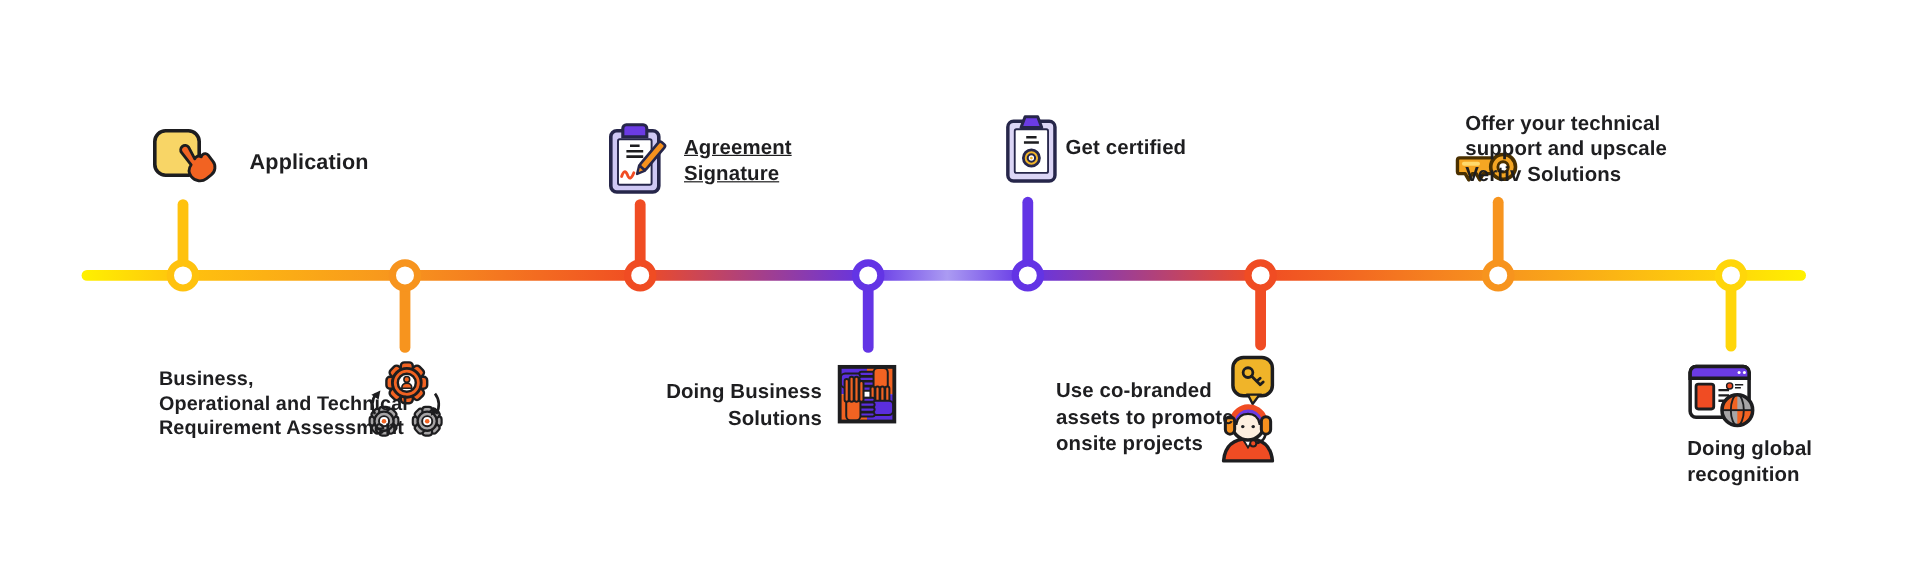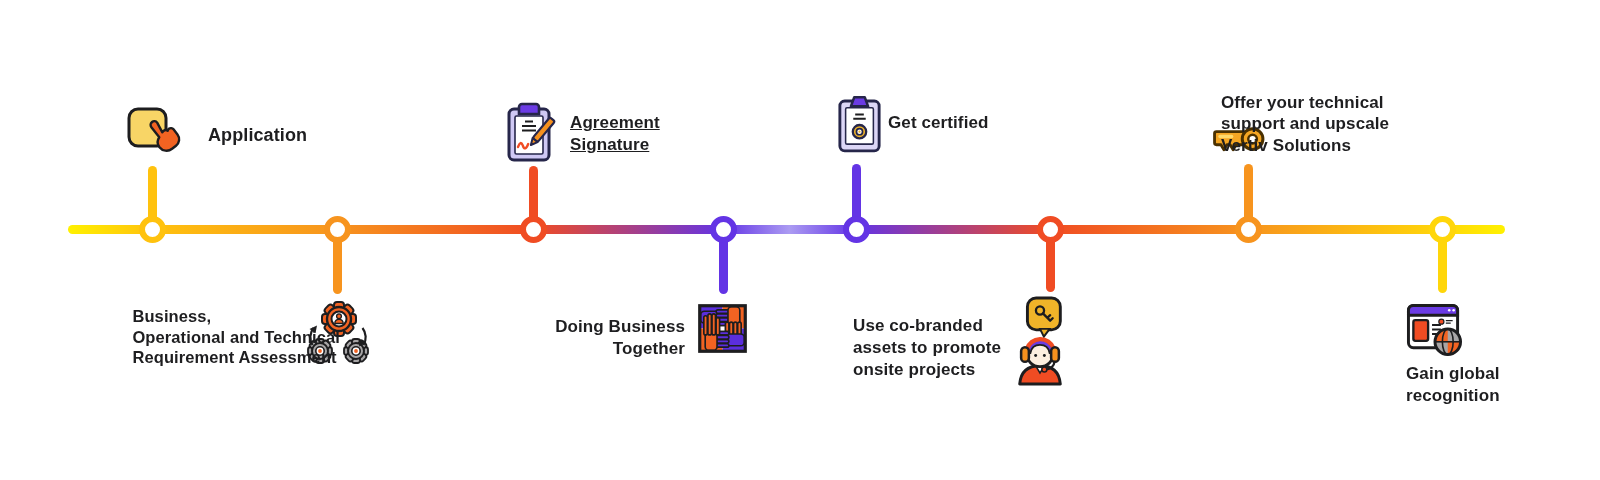--- a/index.html
+++ b/index.html
@@ -50,21 +50,21 @@
   .m4 .label{right:915px;top:316px;text-align:right;}
   
   .m5 .stem{left:851.5px;top:164px;height:62px;background:#6334E5;}
   .m5 .dot{left:842.5px;top:216px;border-color:#6334E5;}
   .m5 .icon{left:837px;top:95px;}
   .m5 .label{left:888px;top:112px;}
   
   .m6 .stem{left:1045.5px;top:232px;height:60px;background:#F04C23;}
   .m6 .dot{left:1036.5px;top:216px;border-color:#F04C23;}
   .m6 .icon{left:1008px;top:296px;}
-  .m6 .label{left:853px;top:315px;line-height:22px;}
+  .m6 .label{left:880px;top:315px;line-height:22px;}
   
   .m7 .stem{left:1243.5px;top:164px;height:62px;background:#F7941E;}
   .m7 .dot{left:1234.5px;top:216px;border-color:#F7941E;}
   .m7 .icon{left:1211px;top:125px;}
   .m7 .label{left:1221px;top:61px;line-height:21.4px;margin-top:31px;}
   
   .m8 .stem{left:1437.5px;top:232px;height:61px;background:#FFD60A;}
   .m8 .dot{left:1428.5px;top:216px;border-color:#FFD60A;}
   .m8 .icon{left:1406px;top:301px;}
   .m8 .label{left:1406px;top:363px;line-height:22px;}
@@ -187,21 +187,21 @@
           <rect x="21" y="7.5" width="21" height="3.8" rx="1.9"></rect>
           <rect x="21" y="12" width="23" height="3.8" rx="1.9"></rect>
           <rect x="21" y="16.5" width="23" height="3.8" rx="1.9"></rect>
           <rect x="21" y="21" width="19" height="3.8" rx="1.9"></rect>
         </g>
         <rect x="25" y="25" width="6" height="6" fill="#FFFFFF" stroke="#1D1D1F" stroke-width="1.5"></rect>
         <rect x="3" y="3" width="50" height="50" fill="none" stroke="#1D1D1F" stroke-width="3.5"></rect>
       </svg>
     </div>
     <div class="label">Doing Business
-Together</div>
+Solutions</div>
   </div>
 
   <div class="m5">
     <div class="stem"></div>
     <div class="dot"></div>
     <div class="icon">
       <svg width="45" height="59" viewBox="0 0 47 61">
         <rect x="3" y="6" width="41" height="52" rx="5" fill="#DCD6F6" stroke="#26264A" stroke-width="3"></rect>
         <rect x="9" y="13" width="29" height="38" rx="1.5" fill="#FFFFFF" stroke="#26264A" stroke-width="1.6"></rect>
         <path d="M18,2 h11 l3.5,9.5 h-18 z" fill="#6B3BE4" stroke="#26264A" stroke-width="2.6" stroke-linejoin="round"></path>
@@ -273,17 +273,17 @@
         <rect x="7.5" y="19" width="15" height="21" rx="2" fill="#F04C23" stroke="#1D1D1F" stroke-width="2.4"></rect>
         <path d="M26.5,24 h9 M26.5,28.5 h9 M26.5,33 h7" stroke="#1D1D1F" stroke-width="2"></path>
         <circle cx="42.5" cy="41" r="13" fill="#F26322"></circle>
         <path d="M42.5,28 a13,13 0 0 1 13,13 h-13 z" fill="#A7A5A6"></path>
         <path d="M42.5,54 a13,13 0 0 1 -13,-13 h13 z" fill="#A7A5A6"></path>
         <ellipse cx="42.5" cy="41" rx="5.5" ry="13" fill="none" stroke="#1D1D1F" stroke-width="1.6"></ellipse>
         <path d="M29.5,41 h26" stroke="#1D1D1F" stroke-width="1.6"></path>
         <circle cx="42.5" cy="41" r="13" fill="none" stroke="#1D1D1F" stroke-width="3"></circle>
       </svg>
     </div>
-    <div class="label">Gain global
+    <div class="label">Doing global
 recognition</div>
   </div>
 
 </div>
 
 </body></html>

